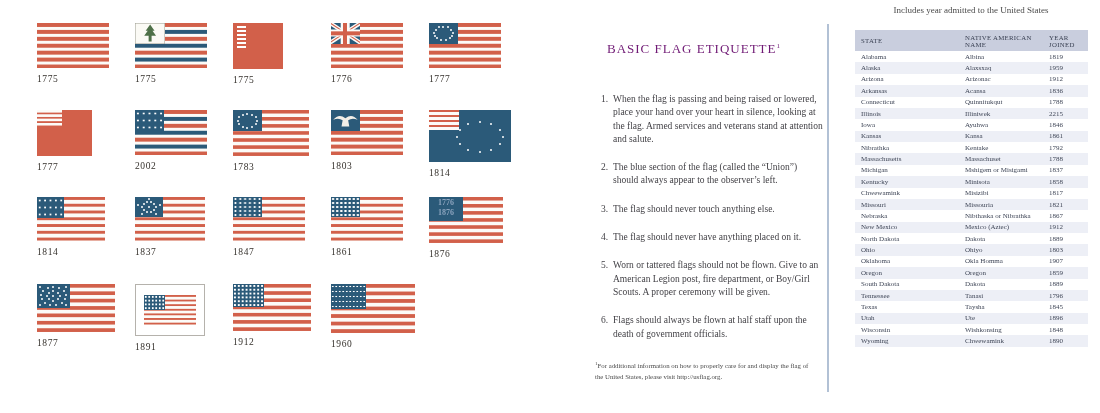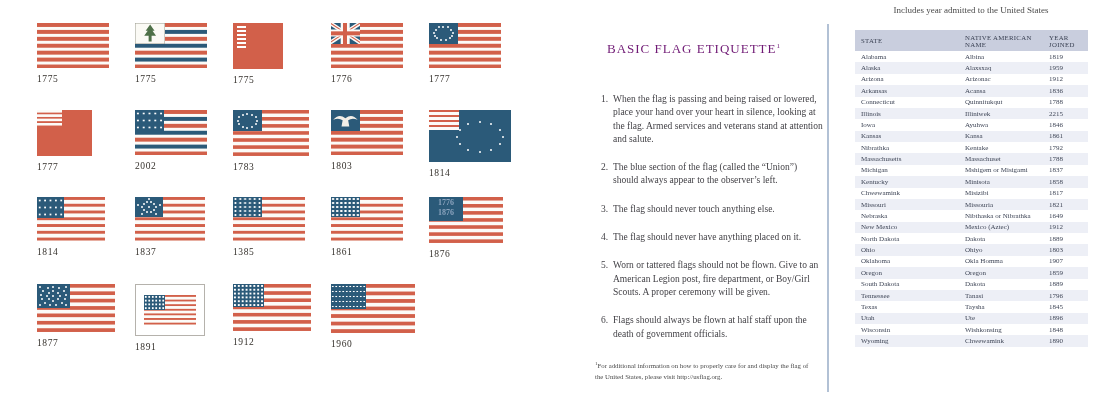--- a/index.html
+++ b/index.html
@@ -186,21 +186,21 @@
               <div class="dot" style="left: 42.5836%; top: 27.1746%;"></div>
               <div class="dot" style="left: 50%; top: 50%;"></div>
             </div>
           </div>
           <div class="flag-year">1837</div>
         </div>
         <div class="flag-cell">
           <div class="flag" style="width: 72px; height: 44px; background-image: linear-gradient(rgb(210, 96, 74) 50%, rgb(252, 251, 248) 50%); background-size: 100% 15.3846%;">
             <div class="canton" style="width: 40%; height: 46%; background: radial-gradient(circle, rgb(255, 255, 255) 0.9px, rgba(255, 255, 255, 0) 1.2px) 0% 0% / 16.6667% 20% rgb(43, 90, 121);"></div>
           </div>
-          <div class="flag-year">1385</div>
+          <div class="flag-year">1847</div>
         </div>
         <div class="flag-cell">
           <div class="flag" style="width: 72px; height: 44px; background-image: linear-gradient(rgb(210, 96, 74) 50%, rgb(252, 251, 248) 50%); background-size: 100% 15.3846%;">
             <div class="canton" style="width: 40%; height: 46%; background: radial-gradient(circle, rgb(255, 255, 255) 0.9px, rgba(255, 255, 255, 0) 1.2px) 0% 0% / 14.2857% 20% rgb(43, 90, 121);"></div>
           </div>
           <div class="flag-year">1861</div>
         </div>
         <div class="flag-cell">
           <div class="flag" style="width: 74px; height: 46px; background-image: linear-gradient(rgb(210, 96, 74) 50%, rgb(252, 251, 248) 50%); background-size: 100% 15.3846%;">
             <div class="canton" style="width: 46%; height: 52%; background: rgb(43, 90, 121);">
@@ -381,21 +381,21 @@
             <td>1817</td>
           </tr>
           <tr class="alt">
             <td>Missouri</td>
             <td>Missouria</td>
             <td>1821</td>
           </tr>
           <tr>
             <td>Nebraska</td>
             <td>Nibthaska or Nibrathka</td>
-            <td>1649</td>
+            <td>1867</td>
           </tr>
           <tr class="alt">
             <td>New Mexico</td>
             <td>Mexico (Aztec)</td>
             <td>1912</td>
           </tr>
           <tr>
             <td>North Dakota</td>
             <td>Dakota</td>
             <td>1889</td>

